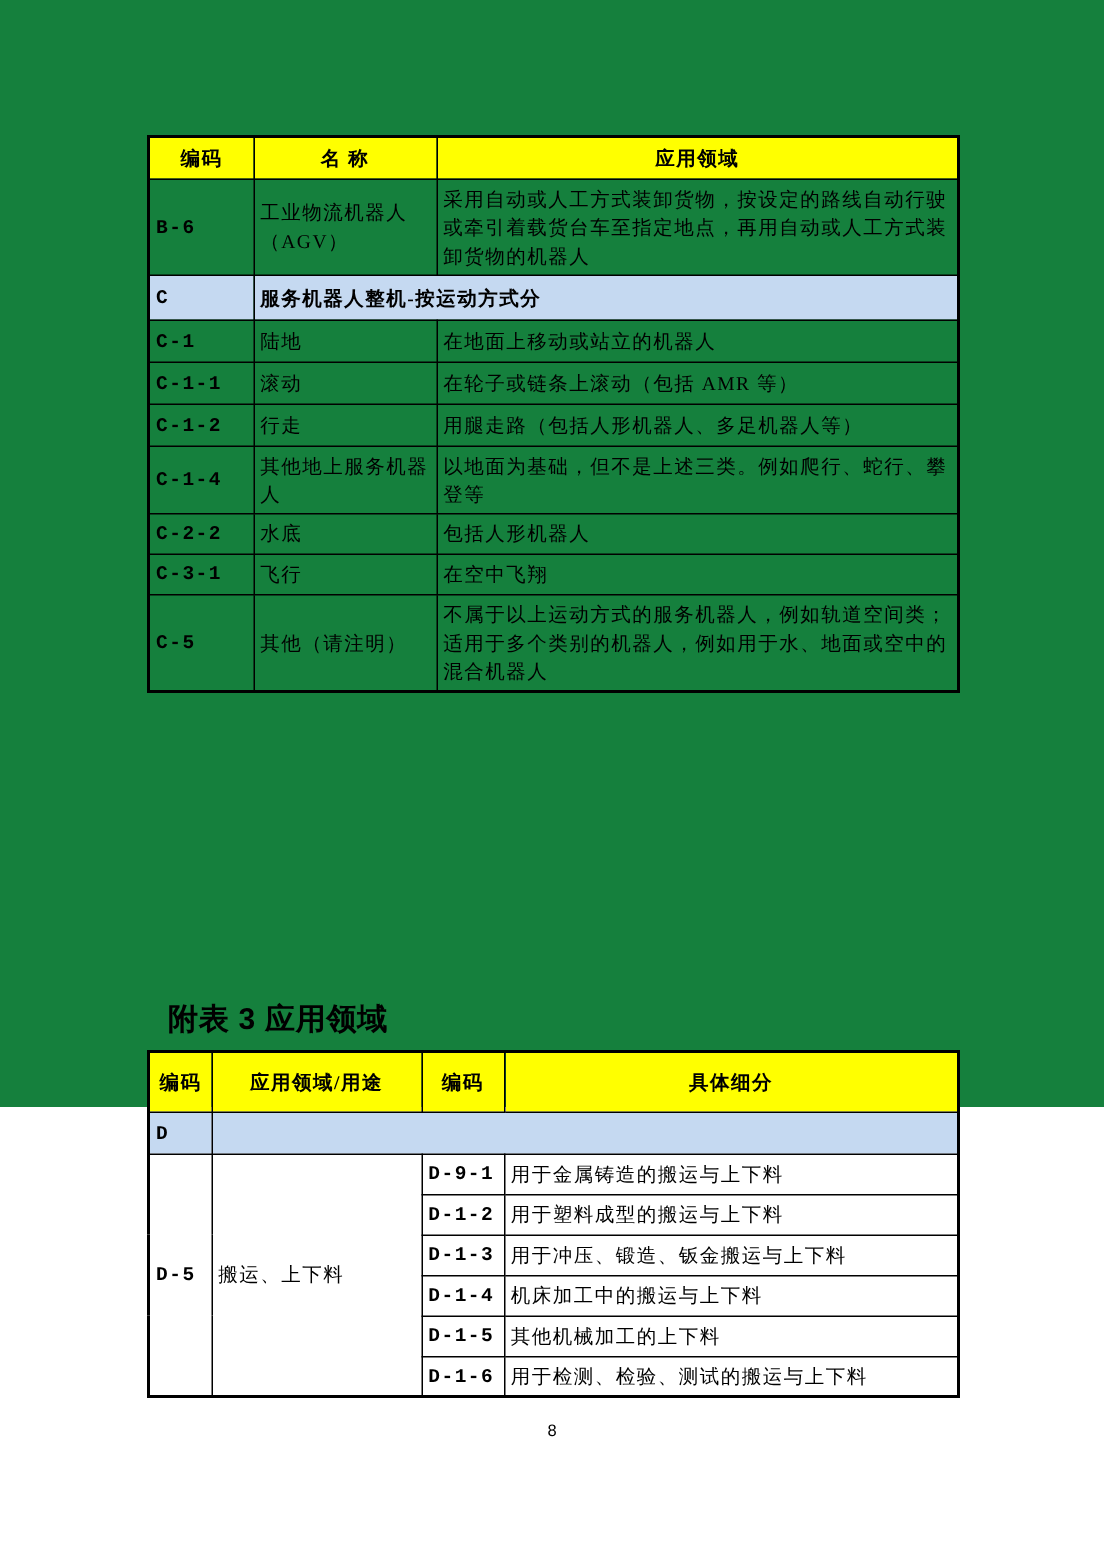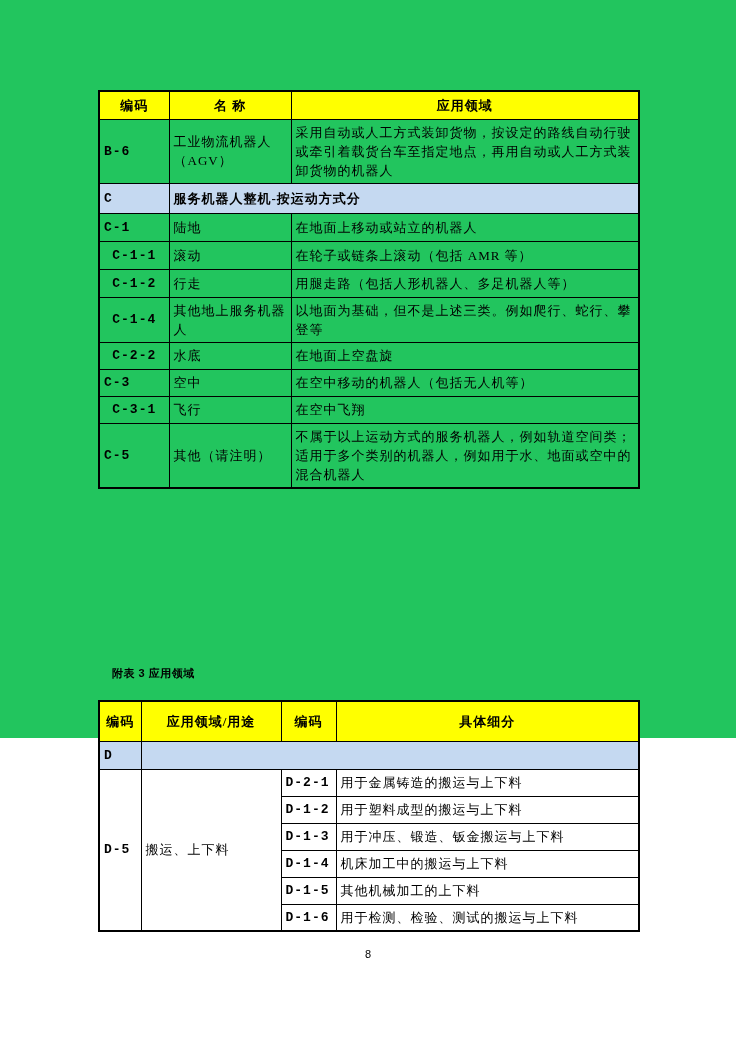--- a/index.html
+++ b/index.html
@@ -3,21 +3,21 @@
 <meta charset="utf-8">
 <style>
   * { margin: 0; padding: 0; box-sizing: border-box; }
   html, body {
     width: 736px; height: 1042px;
     background: #ffffff;
     font-family: "Liberation Serif", serif;
     color: #000000;
     overflow: hidden;
   }
-  .page { position: relative; width: 736px; height: 738px; background: #22c55e; }
+  .page { position: relative; width: 736px; height: 738px; background: #15803d; }
 
   table.doc-table {
     position: absolute;
     left: 98px;
     width: 540px;
     border-collapse: collapse;
     table-layout: fixed;
     border: 2px solid #000;
   }
   #table1 { top: 90px; }
@@ -42,35 +42,35 @@
   }
   #table2 th { height: 40px; }
 
   .code-cell {
     font-family: "Liberation Mono", monospace;
     font-weight: bold;
     font-size: 12px;
     letter-spacing: 0;
     padding-left: 6px;
   }
-  .code-indent { padding-left: 16px; text-align: center; }
+  .code-indent { padding-left: 16px; }
 
   .name-cell { padding-left: 12px; }
   .desc-cell { padding-left: 8px; }
 
   .section-row td { background: #C5D9F1; }
   .section-title { font-weight: bold; padding-left: 12px; }
 
   .doc-heading {
     position: absolute;
     left: 112px;
     top: 666px;
     font-family: "Liberation Sans", sans-serif;
     font-weight: bold;
-    font-size: 11px;
+    font-size: 20px;
     letter-spacing: 0.5px;
     text-align: right;
   }
 
   .page-number {
     position: absolute;
     left: 0; right: 0;
     top: 948px;
     text-align: center;
     font-family: "Liberation Sans", sans-serif;
@@ -119,26 +119,21 @@
       <td class="desc-cell">用腿走路（包括人形机器人、多足机器人等）</td>
     </tr>
     <tr style="height:42px">
       <td class="code-cell code-indent">C-1-4</td>
       <td class="name-cell">其他地上服务机器人</td>
       <td class="desc-cell">以地面为基础，但不是上述三类。例如爬行、蛇行、攀登等</td>
     </tr>
     <tr style="height:27px">
       <td class="code-cell code-indent">C-2-2</td>
       <td class="name-cell">水底</td>
-      <td class="desc-cell">在地面上空盘旋</td>
-    </tr>
-    <tr style="height:27px">
-      <td class="code-cell">C-3</td>
-      <td class="name-cell">空中</td>
-      <td class="desc-cell">在空中移动的机器人（包括无人机等）</td>
+      <td class="desc-cell">包括人形机器人</td>
     </tr>
     <tr style="height:27px">
       <td class="code-cell code-indent">C-3-1</td>
       <td class="name-cell">飞行</td>
       <td class="desc-cell">在空中飞翔</td>
     </tr>
     <tr style="height:55px">
       <td class="code-cell">C-5</td>
       <td class="name-cell">其他（请注明）</td>
       <td class="desc-cell">不属于以上运动方式的服务机器人，例如轨道空间类；适用于多个类别的机器人，例如用于水、地面或空中的混合机器人</td>
@@ -162,21 +157,21 @@
       <th>编码</th>
       <th>具体细分</th>
     </tr>
     <tr class="section-row" style="height:28px">
       <td class="code-cell">D</td>
       <td class="section-title" colspan="3"></td>
     </tr>
     <tr style="height:27px">
       <td class="code-cell" rowspan="6">D-5</td>
       <td class="name-cell" rowspan="6">搬运、上下料</td>
-      <td class="code-cell">D-2-1</td>
+      <td class="code-cell">D-9-1</td>
       <td class="desc-cell">用于金属铸造的搬运与上下料</td>
     </tr>
     <tr style="height:27px">
       <td class="code-cell">D-1-2</td>
       <td class="desc-cell">用于塑料成型的搬运与上下料</td>
     </tr>
     <tr style="height:27px">
       <td class="code-cell">D-1-3</td>
       <td class="desc-cell">用于冲压、锻造、钣金搬运与上下料</td>
     </tr>

